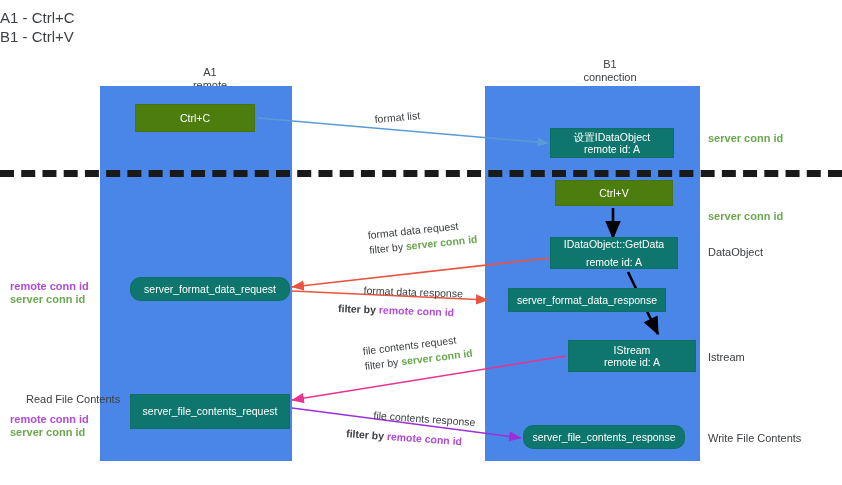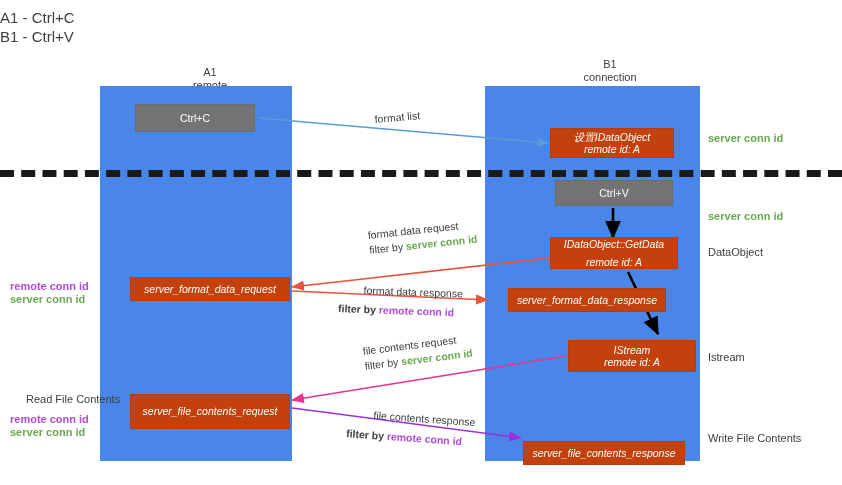--- a/index.html
+++ b/index.html
@@ -31,23 +31,23 @@
   .box{
     box-sizing:border-box;
     display:flex;align-items:center;justify-content:center;
     text-align:center;
     color:#ffffff;
     font-size:10.5px;
     line-height:12.5px;
     border:1px solid rgba(0,0,0,0.06);
   }
   .box.green{background:#6aa84f;background:#76b05e;}
-  .box.green{background:#737373;}
+  .box.green{background:#4d7c0f;}
   .box.orange{background:#fbb03b;background:#f9ad45;}
-  .box.orange{background:#c2410c;font-style:italic;}
+  .box.orange{background:#0f766e;}
 
   
   .note{font-size:11px;color:#3c4043;line-height:14px;}
   .green-t{color:#6aa84f;font-weight:bold;}
   .purple-t{color:#b14bd8;font-weight:bold;}
 
   
   .edgelbl{
     font-size:10.5px;color:#3c4043;line-height:15px;white-space:nowrap;
     transform-origin:0 0;
@@ -136,33 +136,33 @@
   <div class="abs box orange" style="left:550px;top:237px;width:128px;height:32px;flex-direction:column;justify-content:space-between;">
     <span>IDataObject::GetData</span>
     <span>remote id: A</span>
   </div>
 
   <div class="abs box orange" style="left:568px;top:340px;width:128px;height:32px;flex-direction:column;">
     <span>IStream</span>
     <span>remote id: A</span>
   </div>
 
-  <div class="abs box orange" style="left:130px;top:277px;width:160px;height:24px;">
+  <div class="abs box orange" style="left:130px;top:277px;width:160px;height:24px;border-radius:11px;">
     <span>server_format_data_request</span>
   </div>
 
   <div class="abs box orange" style="left:508px;top:288px;width:158px;height:24px;">
     <span>server_format_data_response</span>
   </div>
 
   <div class="abs box orange" style="left:130px;top:394px;width:160px;height:35px;">
     <span>server_file_contents_request</span>
   </div>
 
-  <div class="abs box orange" style="left:523px;top:441px;width:162px;height:24px;">
+  <div class="abs box orange" style="left:523px;top:425px;width:162px;height:24px;border-radius:10px;">
     <span>server_file_contents_response</span>
   </div>
 
   <div class="abs edgelbl" style="left:374px;top:112px;transform:rotate(-5deg);">
     <span>format list</span>
   </div>
 
   <div class="abs edgelbl" style="left:367px;top:228px;transform:rotate(-6deg);">
     <div>format data request</div>
     <div>

